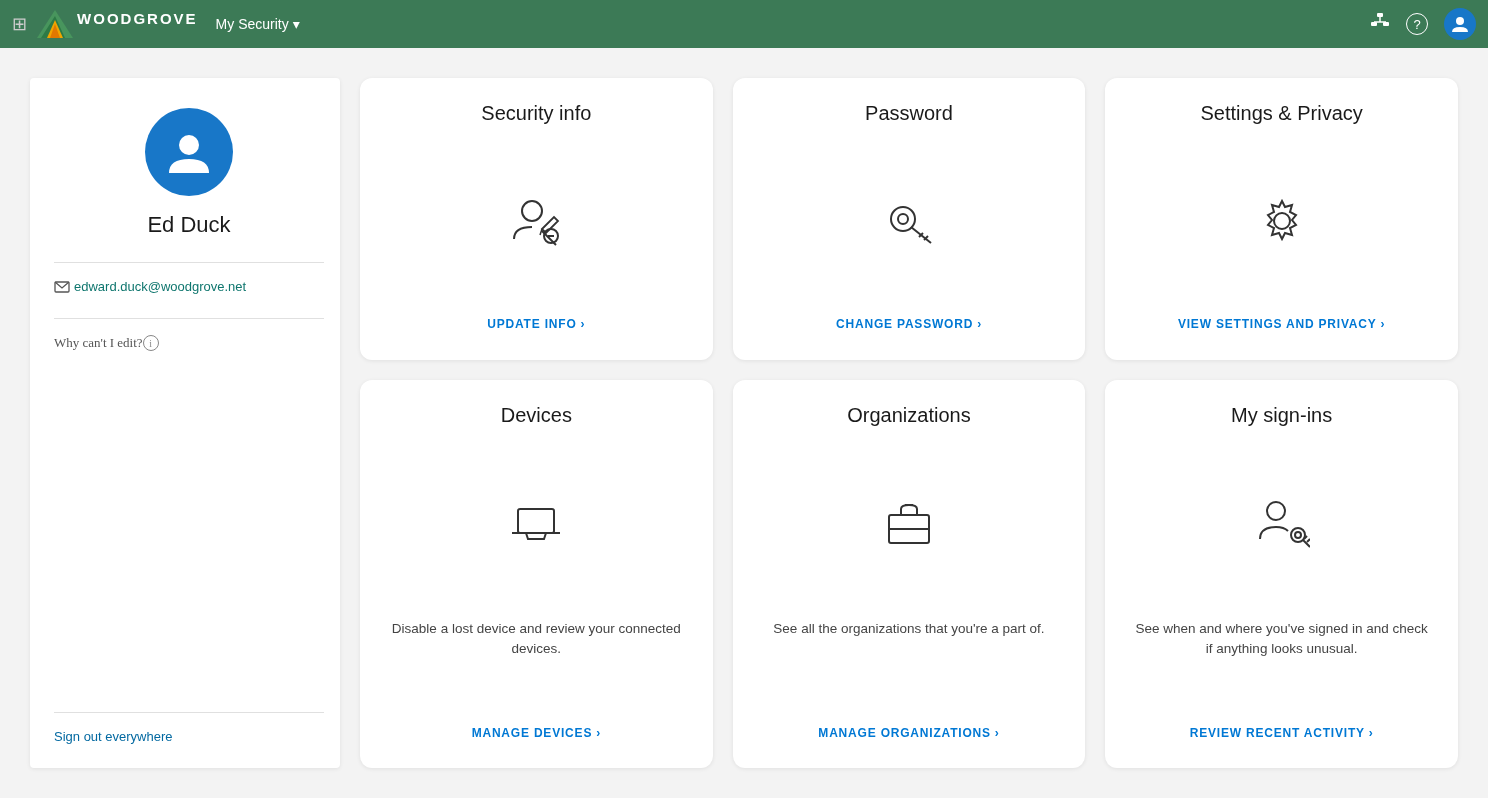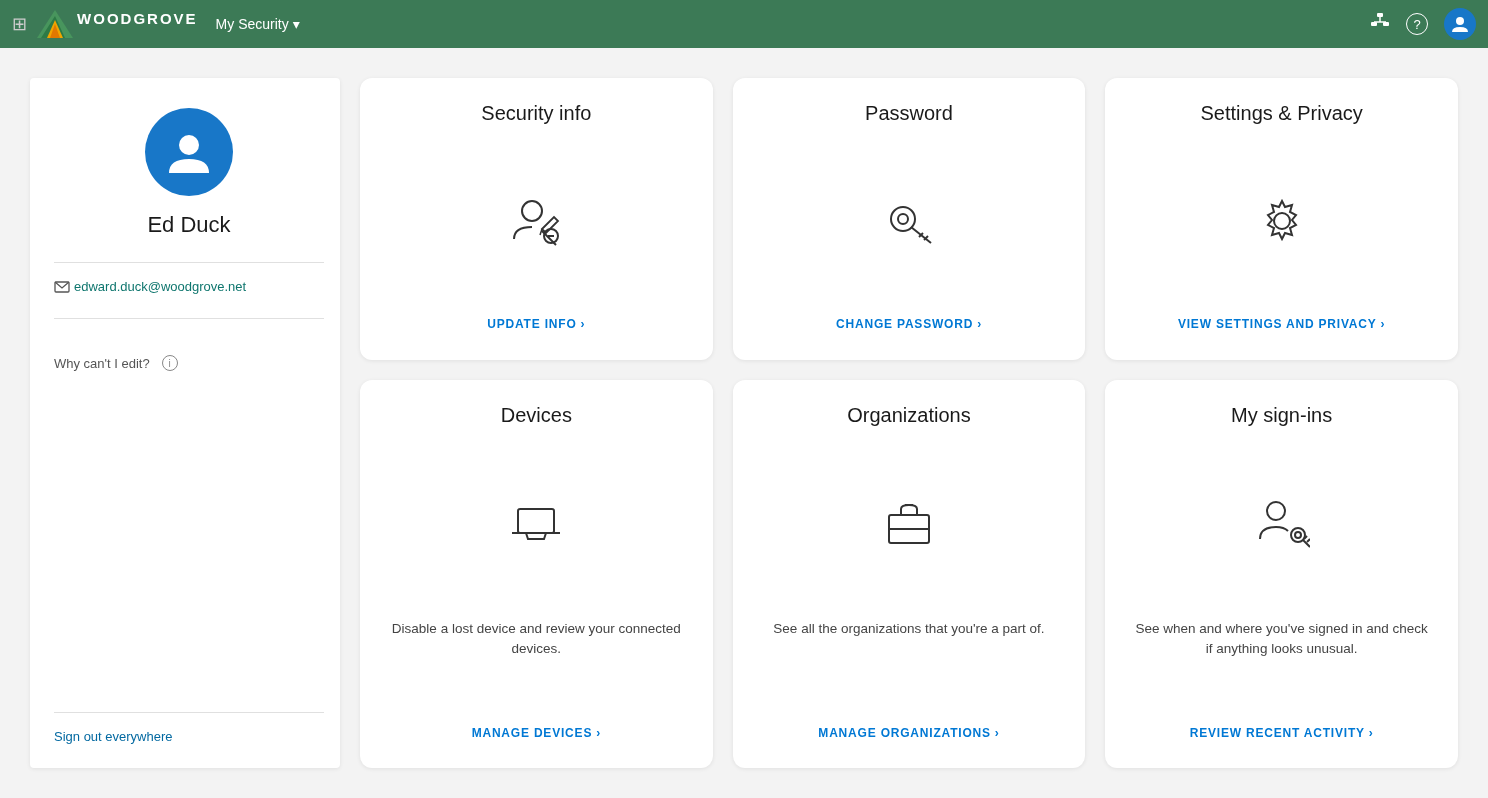--- a/index.html
+++ b/index.html
@@ -114,24 +114,25 @@
       align-items: center;
       gap: 4px;
       color: #0f766e;
       font-size: 13px;
       margin: 8px 0 16px 0;
     }
     .profile-spacer { flex: 1; }
     .why-cant-edit {
       font-size: 13px;
       color: #555;
-      margin-top: 28px;
-      display: flex;
-      align-items: center;
-      gap: 12px;
+      margin-top: 8px;
+      display: flex;
+      align-items: center;
+      gap: 0;
+      font-family: Liberation Serif, serif;
     }
     .info-icon {
       width: 16px;
       height: 16px;
       border: 1px solid #888;
       border-radius: 50%;
       display: inline-flex;
       align-items: center;
       justify-content: center;
       font-size: 10px;

